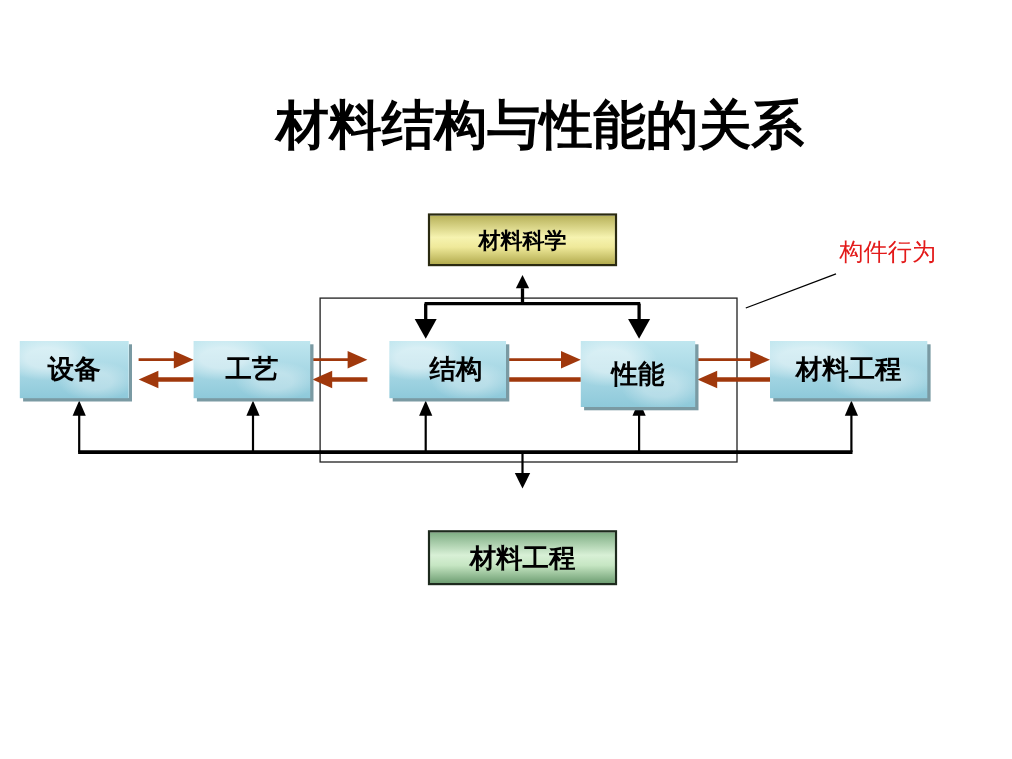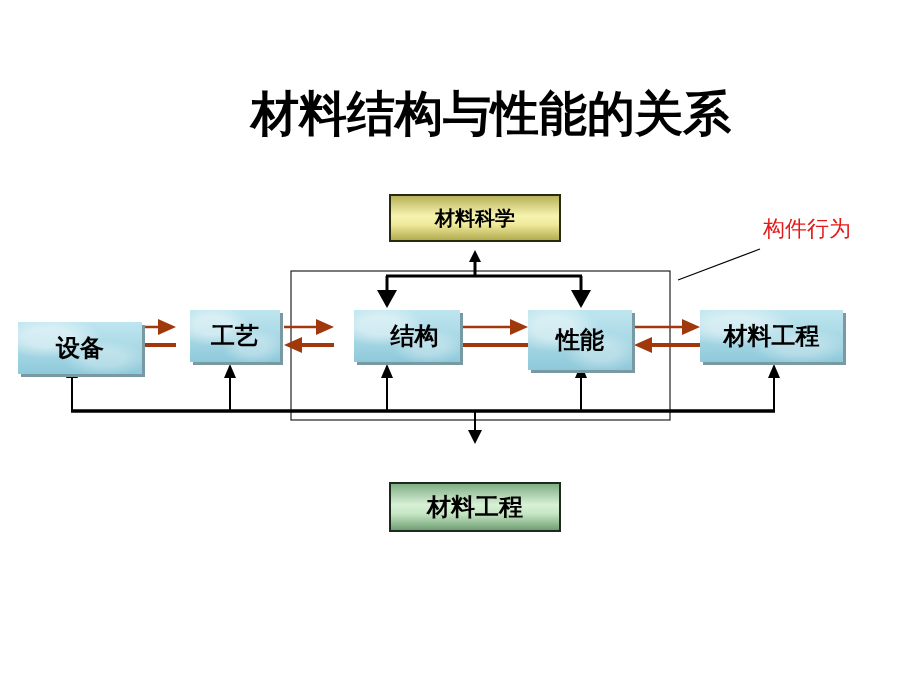--- a/index.html
+++ b/index.html
@@ -79,24 +79,24 @@
     <polygon points="682,319 700,327 682,335" stroke="none"></polygon>
     <line x1="650" y1="345" x2="700" y2="345" stroke-width="4"></line>
     <polygon points="652,337 634,345 652,353" stroke="none"></polygon>
   </g>
 </svg>
 
 <div class="box yellow" style="left:389px; top:194px; width:172px; height:48px;">
   <span>材料科学</span>
 </div>
 
-<div class="box blue" style="left:18px; top:322px; width:124px; height:52px;">
+<div class="box blue" style="left:18px; top:310px; width:99px; height:52px;">
   <span>设备</span>
 </div>
-<div class="box blue" style="left:190px; top:310px; width:90px; height:52px;">
+<div class="box blue" style="left:176px; top:310px; width:106px; height:52px;">
   <span>工艺</span>
 </div>
 <div class="box blue" style="left:354px; top:310px; width:106px; height:52px;padding-left:15px;">
   <span>结构</span>
 </div>
 <div class="box blue" style="left:528px; top:310px; width:104px; height:60px;">
   <span>性能</span>
 </div>
 <div class="box blue" style="left:700px; top:310px; width:143px; height:52px;">
   <span>材料工程</span>

